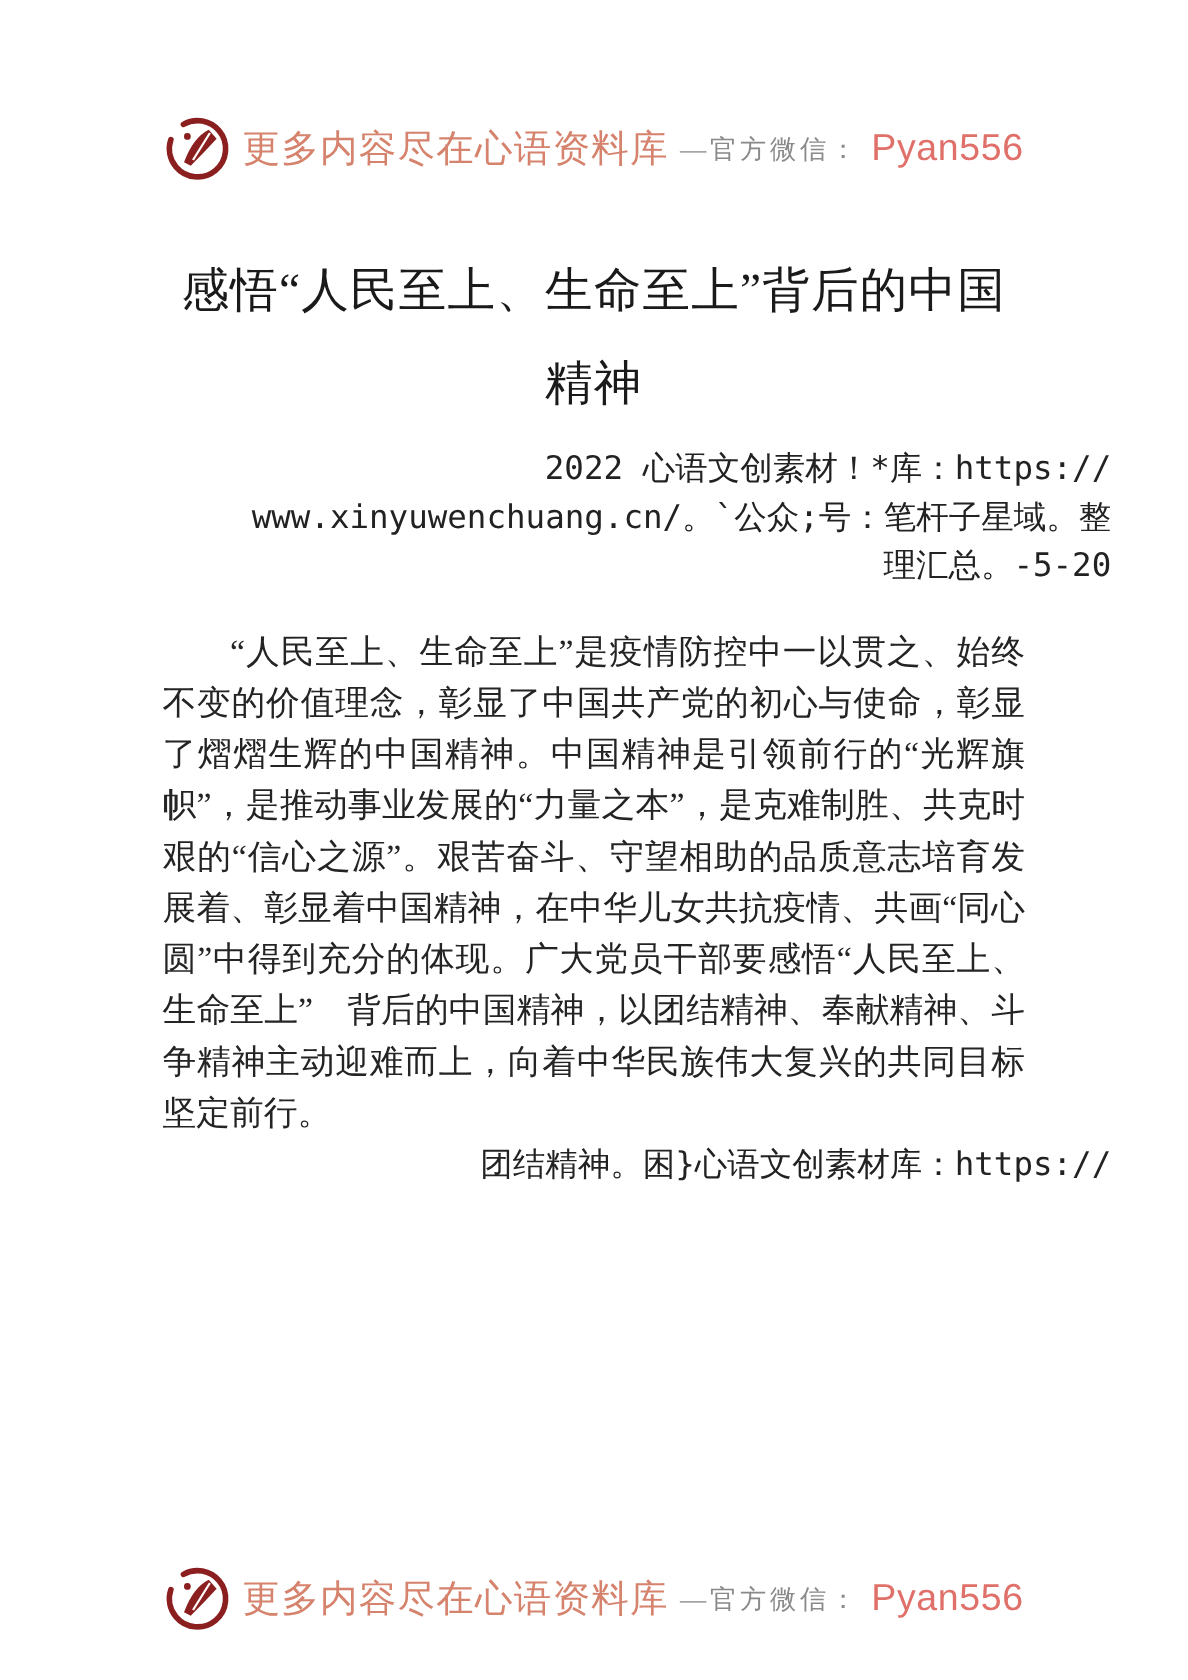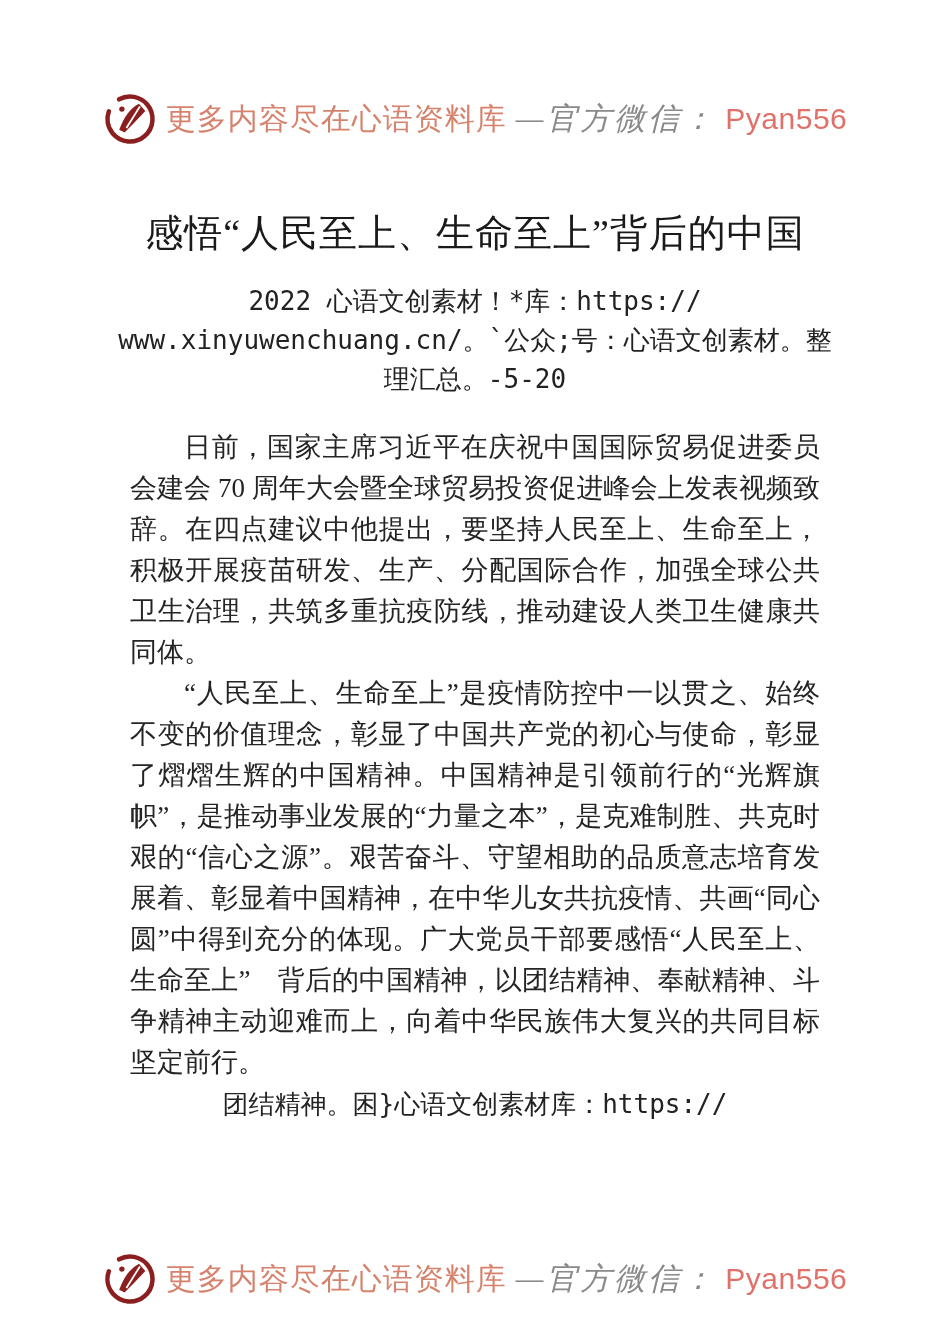--- a/index.html
+++ b/index.html
@@ -30,23 +30,22 @@
   }
   .banner-header { padding-top: 80px; }
   .banner-footer { position: absolute; left: 0; top: 1240px; width: 100%; }
   .logo-wrap { width: 54px; height: 54px; flex: 0 0 auto; display: inline-flex; }
   .banner-main {
     font-size: 30px;
     color: #d6836e;
     letter-spacing: 1px;
   }
   .banner-wechat {
-    font-size: 31px;
+    font-size: 21px;
     color: #8a8a8a;
-    font-style: italic;
     letter-spacing: 3px;
   }
   .banner-id {
     font-size: 30px;
     color: #e0716a;
     font-family: Liberation Sans, sans-serif;
     letter-spacing: 0.5px;
   }
   
   .title {
@@ -60,21 +59,21 @@
   }
   .title span { display: block; }
   .author {
     margin-top: 4px;
     text-align: center;
     font-size: 28px;
     color: #1a1a1a;
     letter-spacing: 2px;
   }
   .wm {
-    text-align: center;
+    text-align: right;
     font-size: 26px;
     line-height: 39px;
     color: #222222;
     font-family: "DejaVu Sans Mono", "Liberation Mono", monospace;
   }
   .wm div { white-space: nowrap; }
   .wm-top { margin-top: 12px; }
   .wm-bottom { margin-top: 2px; }
   .body-col { width: 690px; margin: 28px auto 0; }
   .body-col p {
@@ -111,31 +110,31 @@
           <circle cx="21" cy="19" r="3" fill="#8b1f1f"></circle>
         </svg>
       </span>
       <span class="banner-main">更多内容尽在心语资料库</span>
       <span class="banner-wechat">—官方微信：</span>
       <span class="banner-id">Pyan556</span>
     </div>
 
     <h1 class="title">
       <span>感悟“人民至上、生命至上”背后的中国</span>
+      <span>精神</span>
     </h1>
 
 
     <div class="wm wm-top">
       <div>2022 心语文创素材！*库：https://</div>
-      <div>www.xinyuwenchuang.cn/。`公众;号：心语文创素材。整</div>
+      <div>www.xinyuwenchuang.cn/。`公众;号：笔杆子星域。整</div>
       <div>理汇总。-5-20</div>
     </div>
 
     <div class="body-col">
-      <p>日前，国家主席习近平在庆祝中国国际贸易促进委员会建会 70 周年大会暨全球贸易投资促进峰会上发表视频致辞。在四点建议中他提出，要坚持人民至上、生命至上，积极开展疫苗研发、生产、分配国际合作，加强全球公共卫生治理，共筑多重抗疫防线，推动建设人类卫生健康共同体。</p>
       <p>“人民至上、生命至上”是疫情防控中一以贯之、始终不变的价值理念，彰显了中国共产党的初心与使命，彰显了熠熠生辉的中国精神。中国精神是引领前行的“光辉旗帜”，是推动事业发展的“力量之本”，是克难制胜、共克时艰的“信心之源”。艰苦奋斗、守望相助的品质意志培育发展着、彰显着中国精神，在中华儿女共抗疫情、共画“同心圆”中得到充分的体现。广大党员干部要感悟“人民至上、生命至上”　背后的中国精神，以团结精神、奉献精神、斗争精神主动迎难而上，向着中华民族伟大复兴的共同目标坚定前行。</p>
     </div>
 
 
     <div class="wm wm-bottom">
       <div>团结精神。困}心语文创素材库：https://</div>
 
     </div>
 
   </div>

